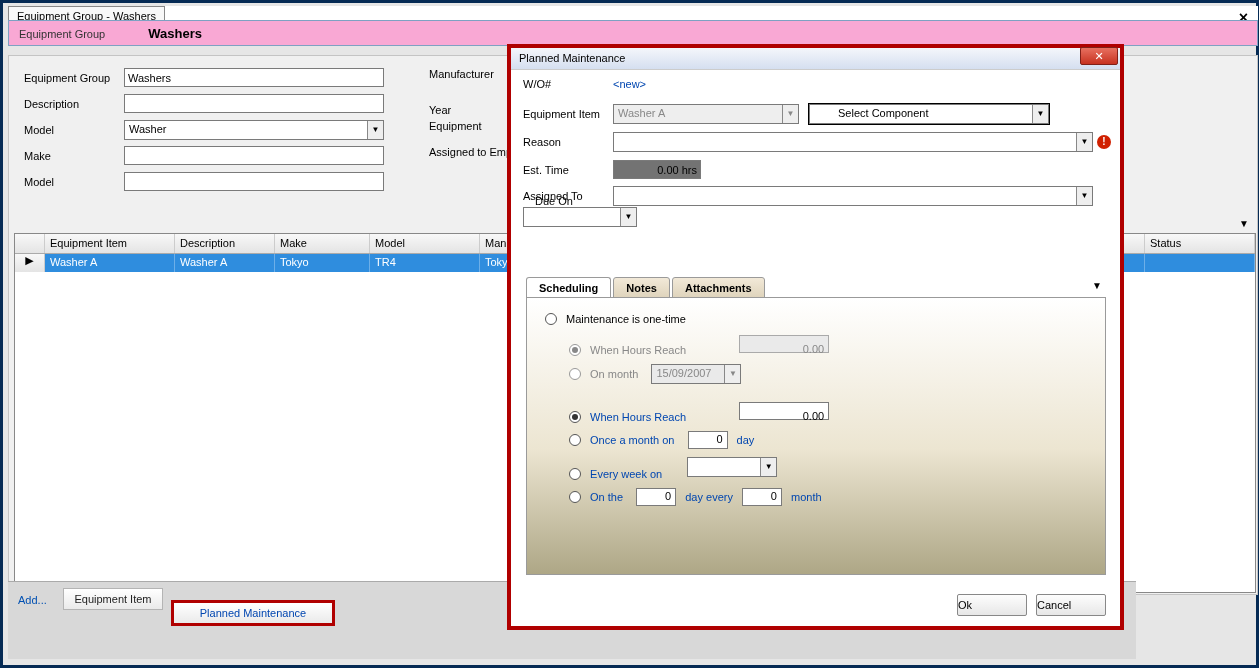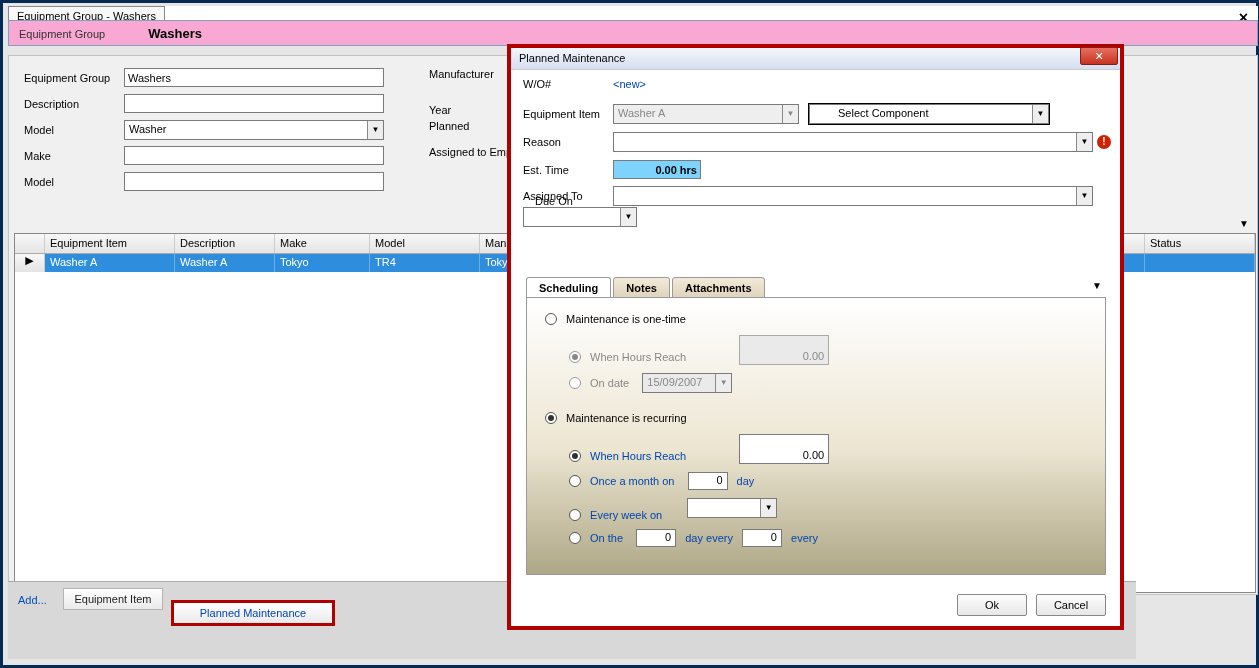--- a/index.html
+++ b/index.html
@@ -48,44 +48,44 @@
   .btm-btn.highlight { outline:3px solid #b00000; outline-offset:-1px; }
 
   
   .dialog-border { position:absolute; top:44px; left:507px; width:617px; height:586px; border:4px solid #b00000; background:#fff; }
   .dlg-title { height:22px; background:linear-gradient(#f4f6fb,#d5dff0); padding:4px 8px; position:relative; border-bottom:1px solid #ccc;}
   .dlg-close { position:absolute; top:-1px; right:2px; width:38px; height:18px; background:linear-gradient(#e87060,#c73220); border:1px solid #802018; border-radius:2px; text-align:center; color:#fff; font-size:11px; line-height:16px; cursor:pointer;}
   .dlg-body { position:relative; width:100%; height:556px; }
 
   .dlg-row { position:absolute; display:flex; align-items:center; }
   .dlg-lbl { width:90px; }
-  .dlg-input { border:1px solid #7a7a7a; background:#7dd3fc; height:19px; padding:1px 3px;font-weight:bold; }
+  .dlg-input { border:1px solid #7a7a7a; background:#737373; height:19px; padding:1px 3px; }
   .dlg-combo { border:1px solid #7a7a7a; background:#fff; height:20px; position:relative; }
   .dlg-combo.disabled { background:#eee; color:#888; }
   .err-icon { width:14px; height:14px; background:#d02000; border-radius:50%; color:#fff; font-size:10px; text-align:center; line-height:14px; font-weight:bold; display:inline-block; margin-left:4px;}
 
   .dlg-tabs-row { position:absolute; top:207px; left:15px; }
   .dlg-tab { display:inline-block; padding:4px 12px; border:1px solid #9a9a9a; background:linear-gradient(#f2e9d8,#ded3bb); margin-right:-1px; border-radius:3px 3px 0 0; cursor:pointer;font-weight:bold;}
   .dlg-tab.active { font-weight:bold; background:#fff; border-bottom-color:#fff;}
 
   .dlg-panel { position:absolute; top:227px; left:15px; width:580px; height:278px; border:1px solid #9a9a9a; background:linear-gradient(180deg,#ffffff 0%, #ece5d1 55%, #aea786 100%); padding:14px 18px; }
   .radio { width:12px; height:12px; border:1px solid #555; border-radius:50%; display:inline-block; vertical-align:middle; margin-right:6px; background:#fff; position:relative;}
   .radio.checked::after { content:""; width:6px; height:6px; background:#333; border-radius:50%; position:absolute; top:2px; left:2px; }
   .radio.disabled { border-color:#999; }
   .radio.disabled.checked::after { background:#888; }
   .opt-lbl { vertical-align:middle; }
   .opt-lbl.gray { color:#888; }
   .opt-lbl.blue { color:#0046b0; }
-  .num-field { border:1px solid #7a7a7a; width:90px; height:18px; text-align:right; padding:14px 4px; display:inline-block; background:#fff;}
+  .num-field { border:1px solid #7a7a7a; width:90px; height:18px; text-align:right; padding:7px 4px; display:inline-block; background:#fff;}
   .num-field.disabled { background:#eaeaea; color:#888; border-color:#aaa;}
   .sm-num { border:1px solid #7a7a7a; width:40px; height:18px; text-align:right; padding:1px 4px; display:inline-block; background:#fff;}
   .sm-combo { border:1px solid #7a7a7a; width:90px; height:20px; display:inline-block; position:relative; background:#fff;}
 
   .dlg-btns { position:absolute; bottom:10px; right:14px; }
-  .dlg-btn { display:inline-block; width:70px; height:22px; text-align:center; line-height:20px; border:1px solid #888; background:linear-gradient(#fdfdfd,#e7e7e7); margin-left:6px; cursor:pointer; border-radius:2px;}
+  .dlg-btn { display:inline-block; width:70px; height:22px; text-align:left; line-height:20px; border:1px solid #888; background:linear-gradient(#fdfdfd,#e7e7e7); margin-left:6px; cursor:pointer; border-radius:2px;}
   .arrow-down { position:absolute; right:18px; top:210px; font-size:10px; cursor:pointer;}
   .outer-arrow { position:absolute; right:8px; top:162px; font-size:10px; cursor:pointer; }
 </style>
 </head>
 <body>
 
 <div class="outer-border">
 
   <div class="doc-tab-row">
     <span class="doc-tab">Equipment Group - Washers</span>
@@ -123,21 +123,21 @@
       <input class="form-input" style="width: 260px;">
     </div>
 
     <div class="form-row" style="top:12px; left:420px;">
       <span class="form-lbl">Manufacturer</span>
     </div>
     <div class="form-row" style="top:48px; left:420px;">
       <span class="form-lbl">Year</span>
     </div>
     <div class="form-row" style="top:64px; left:420px;">
-      <span class="form-lbl">Planned</span>
+      <span class="form-lbl">Equipment</span>
     </div>
     <div class="form-row" style="top:90px; left:420px;">
       <span class="form-lbl">Assigned to Emp</span>
     </div>
 
     <span class="outer-arrow">▼</span>
 
     <div class="grid-wrap">
       <div class="grid-header">
         <div class="grid-col" style="width:30px"></div>
@@ -233,31 +233,27 @@
         <span class="radio"></span>
         <span class="opt-lbl">Maintenance is one-time</span>
       </div>
       <div style="margin-left:24px; margin-bottom:8px;">
         <span class="radio disabled checked"></span>
         <span class="opt-lbl gray">When Hours Reach</span>
         <span class="num-field disabled" style="margin-left:50px;">0.00</span>
       </div>
       <div style="margin-left:24px; margin-bottom:18px;">
         <span class="radio disabled"></span>
-        <span class="opt-lbl gray">On date</span>
+        <span class="opt-lbl gray">On month</span>
         <span class="sm-combo" style="margin-left:10px; background:#eaeaea; color:#888;">
           <span style="padding:2px 4px; display:inline-block;text-align:right;">15/09/2007</span>
           <span class="combo-btn">▼</span>
         </span>
       </div>
 
-      <div style="margin-bottom:10px;">
-        <span class="radio checked"></span>
-        <span class="opt-lbl">Maintenance is recurring</span>
-      </div>
       <div style="margin-left:24px; margin-bottom:8px;">
         <span class="radio checked"></span>
         <span class="opt-lbl blue">When Hours Reach</span>
         <span class="num-field" style="margin-left:50px;">0.00</span>
       </div>
       <div style="margin-left:24px; margin-bottom:8px;">
         <span class="radio"></span>
         <span class="opt-lbl blue">Once a month on</span>
         <span class="sm-num" style="margin-left:10px;">0</span>
         <span class="opt-lbl blue" style="margin-left:6px;">day</span>
@@ -268,21 +264,21 @@
         <span class="sm-combo" style="margin-left:22px;">
           <span class="combo-btn">▼</span>
         </span>
       </div>
       <div style="margin-left:24px;">
         <span class="radio"></span>
         <span class="opt-lbl blue">On the</span>
         <span class="sm-num" style="margin-left:10px;">0</span>
         <span class="opt-lbl blue" style="margin-left:6px;">day every</span>
         <span class="sm-num" style="margin-left:6px;">0</span>
-        <span class="opt-lbl blue" style="margin-left:6px;">every</span>
+        <span class="opt-lbl blue" style="margin-left:6px;">month</span>
       </div>
     </div>
 
     <div class="dlg-btns">
       <span class="dlg-btn">Ok</span>
       <span class="dlg-btn">Cancel</span>
     </div>
 
   </div>
 </div>

